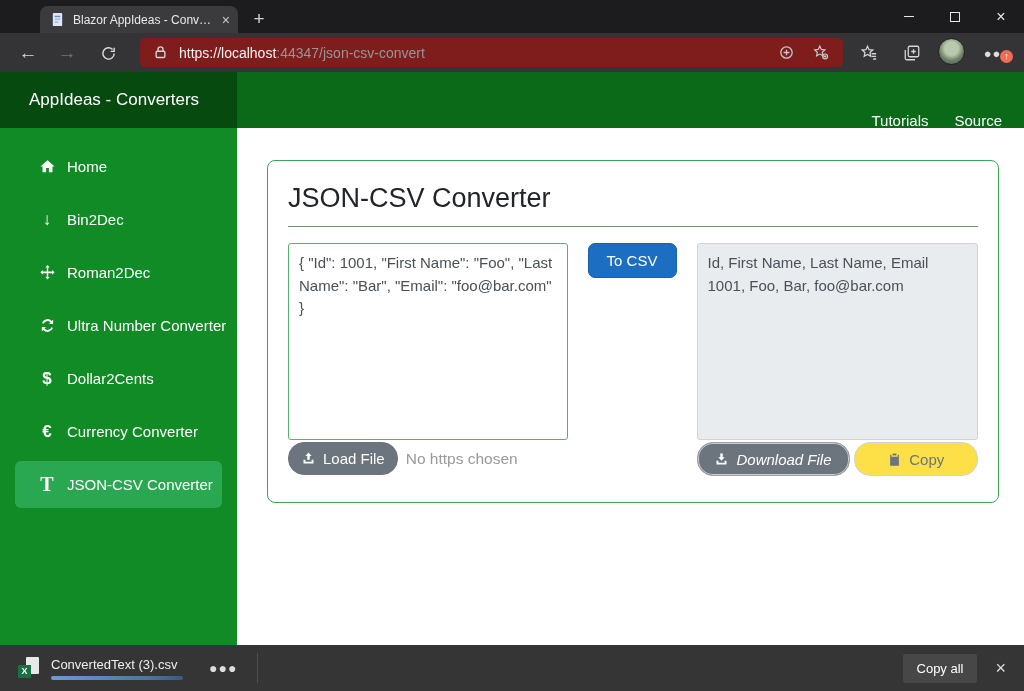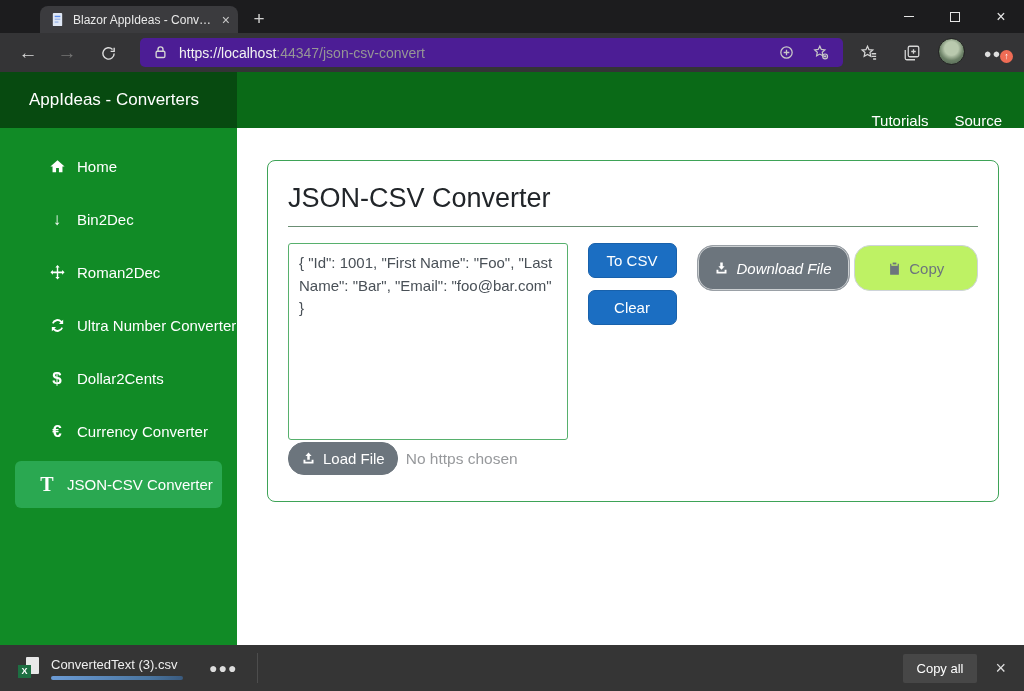--- a/index.html
+++ b/index.html
@@ -22,21 +22,21 @@
   .minbar { display:block; width:10px; height:1px; background:#e6e6e6; }
   .maxbox { display:block; width:10px; height:10px; border:1px solid #e6e6e6; }
   .winbtn.close { font-size:16px; }
 
   
   .toolbar { position:absolute; top:33px; left:0; width:1024px; height:39px; background:#343436; }
   .navbtn { position:absolute; top:7px; width:26px; height:26px; display:flex; align-items:center;
             justify-content:center; color:#dcdcdc; font-size:19px; }
   .navbtn.back{ left:15px; } .navbtn.fwd{ left:54px; color:#767676; } .navbtn.reload{ left:95px; }
   .navbtn svg { width:17px; height:17px; }
-  .urlbar { position:absolute; left:140px; top:5px; width:703px; height:29px; background:#4c1d95;
+  .urlbar { position:absolute; left:140px; top:5px; width:703px; height:29px; background:#7f1d1d;
             border-radius:5px; display:flex; align-items:center; padding:0 10px 0 13px; }
   .lock { width:15px; height:15px; color:#d4d4d4; flex:0 0 auto; }
   .url-text { margin-left:11px; font-size:14px; white-space:nowrap; }
   .url-main { color:#f2f2f2; }
   .url-rest { color:#969696; }
   .urlbar .spacer { flex:1; }
   .urlicon { width:26px; height:26px; display:flex; align-items:center; justify-content:center;
              color:#c8c8c8; margin-left:8px; }
   .urlicon svg { width:17px; height:17px; }
   .tbicon { position:absolute; top:6px; width:28px; height:28px; display:flex; align-items:center;
@@ -55,21 +55,21 @@
   .appheader { position:absolute; top:72px; left:0; width:1024px; height:56px; background:#0a6a17; }
   .brand { position:absolute; left:0; top:0; width:237px; height:56px; background:#074a10;
            color:#fff; font-size:17px; display:flex; align-items:center; padding-left:29px; }
   .topnav { position:absolute; right:0; top:0; height:56px; display:flex; align-items:center;
             gap:26px; padding-right:22px; }
   .topnav a { color:#fff; font-size:15px; text-decoration:none;margin-top:40px; }
 
   
   .approw { position:absolute; top:128px; left:0; width:1024px; height:517px; display:flex; }
   .sidebar { width:237px; height:100%; background:#118b26; padding-top:12px; flex:0 0 auto; }
-  .sitem { height:53px; display:flex; align-items:center; padding-left:36px; color:#fff; cursor:default;margin-left:10px; }
+  .sitem { height:53px; display:flex; align-items:center; padding-left:36px; color:#fff; cursor:default; }
   .sitem .sicon { width:22px; display:flex; align-items:center; justify-content:center; margin-right:9px;
                   font-size:17px; font-weight:bold; }
   .sitem .sicon svg { width:17px; height:17px; }
   .sitem .slabel { font-size:15px; }
   .sitem.active { background:#2aa851; border-radius:6px; margin:3px 15px; height:47px; padding-left:21px; }
   .sicon.tserif { font-family:"Liberation Serif", serif; font-size:20px; }
   .main { flex:1; background:#fff; }
 
   
   .card { margin:32px 25px 0 30px; width:732px; border:1px solid #3ea357; border-radius:8px;
@@ -87,21 +87,21 @@
   .csv-output { width:100%; height:197px; border:1px solid #cdd3d9; border-radius:3px; padding:8px 10px;
                 background:#e9ecef; }
   .filerow { display:flex; align-items:center; margin-top:2px; gap:8px; }
   .btn { display:inline-flex; align-items:center; justify-content:center; gap:7px; font-size:15px;
          border-radius:16px; cursor:pointer; font-family:"Liberation Sans", sans-serif; }
   .btn svg { width:15px; height:15px; }
   .btn-blue { background:#1b6ec2; border:1px solid #1861ab; color:#fff; height:35px; width:89px;
               border-radius:7px; }
   .btn-gray { background:#6c757d; border:1px solid #6c757d; color:#fff; padding:7px 12px; }
   .btn-gray.outlined { border:1px solid #9aa0a6; box-shadow:inset 0 0 0 1px rgba(255,255,255,.65); }
-  .btn-copy { background:#bef264; border:1px solid #ced4da; color:#6c757d; flex:1; height:46px; }
+  .btn-copy { background:#fde047; border:1px solid #ced4da; color:#6c757d; flex:1; height:34px; }
   .btn-copy svg { color:#6c757d; }
   .nofile { color:#97999c; font-size:15.5px; }
   .dlrow { display:flex; gap:4px; margin-top:2px; }
   .dlrow .btn-gray { flex:0 0 153px; justify-content:center;font-style:italic; }
 
   
   .shelf { position:absolute; left:0; bottom:0; width:1024px; height:46px; background:#353535;
            display:flex; align-items:center; padding-left:18px; }
   .xlicon { position:relative; width:22px; height:22px; flex:0 0 auto; }
   .xlicon .page { position:absolute; right:1px; top:0; width:13px; height:17px; background:#e8e8e8; border-radius:1px; }
@@ -260,23 +260,24 @@
                   <path d="M12 2.5 17 8h-3v6h-4V8H7z"></path>
                     <path d="M4 20h16v-6h-3v3H7v-3H4z"></path>
                 </svg>
                 <span>Load File</span>
               </button>
               <span class="nofile">No https chosen</span>
             </div>
           </div>
           <div class="col-mid">
             <button class="btn btn-blue">To CSV</button>
-            <button class="btn btn-blue">Clear</button>
           </div>
           <div class="col-right">
+            <textarea class="csv-output" readonly="" spellcheck="false" style="">Id, First Name, Last Name, Email
+1001, Foo, Bar, foo@bar.com</textarea>
             <div class="dlrow">
               <button class="btn btn-gray outlined">
                 <svg viewBox="0 0 24 24" fill="currentColor">
                   <path d="M12 14 7 8.5h3v-6h4v6h3z"></path>
                     <path d="M4 20h16v-6h-3v3H7v-3H4z"></path>
                 </svg>
                 <span>Download File</span>
               </button>
               <button class="btn btn-copy">
                 <svg viewBox="0 0 24 24" fill="currentColor">

